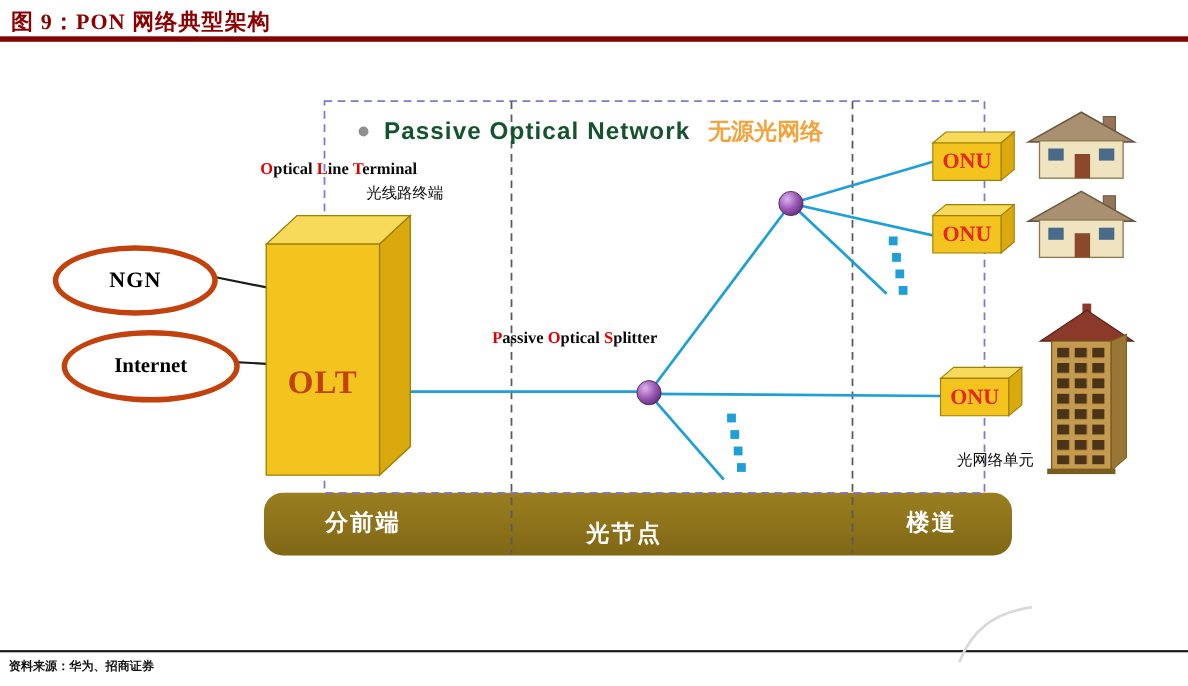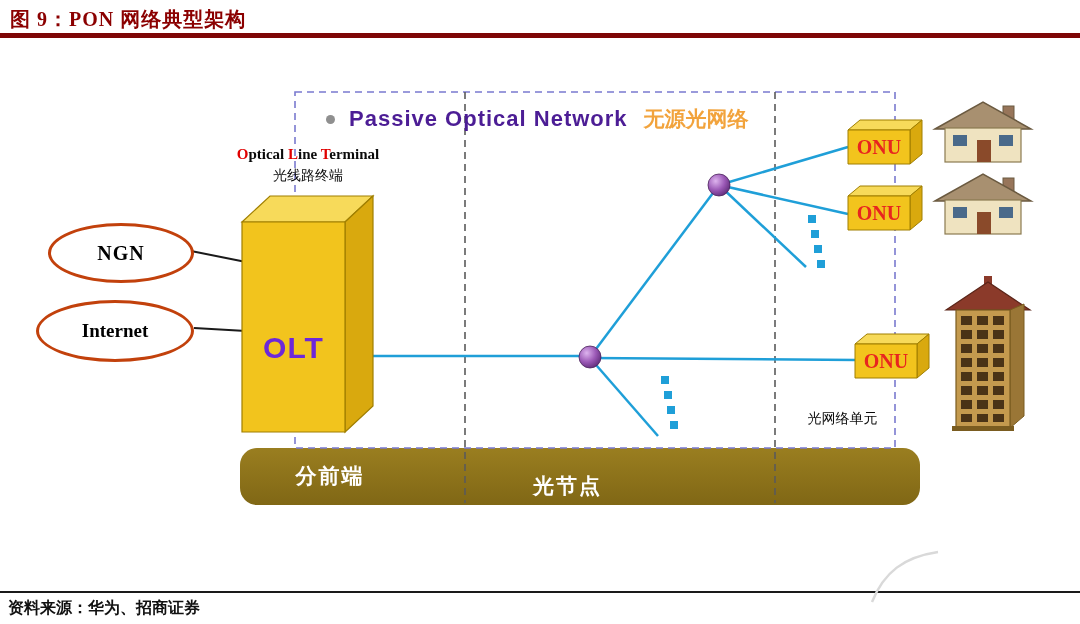--- a/index.html
+++ b/index.html
@@ -8,47 +8,47 @@
   .abs{position:absolute;}
   .layer{position:absolute;left:0;top:0;z-index:2;}
   svg.canvas{position:absolute;left:0;top:0;z-index:1;}
 
   .page-title{left:10px;top:6px;font-family:"Liberation Serif",serif;font-weight:bold;
               font-size:20px;color:#8B0000;letter-spacing:1px;white-space:nowrap;}
   .title-rule{left:0;top:33px;width:1080px;height:5px;background:#7E0606;}
 
   .pon-heading{left:326px;top:105px;display:flex;align-items:center;z-index:2;}
   .bullet{width:9px;height:9px;border-radius:50%;background:#8f8f8f;margin-right:14px;}
-  .pon-en{color:#4c1d95;font-weight:bold;font-size:22px;letter-spacing:1px;}
+  .pon-en{color:#14532d;font-weight:bold;font-size:22px;letter-spacing:1px;}
   .pon-cn{color:#F2A33C;font-weight:bold;font-size:21px;margin-left:16px;}
 
   .en-label{font-family:Liberation Serif, serif;font-weight:bold;font-size:15px;color:#0a0a0a;
             text-align:center;white-space:nowrap;z-index:2;}
   .cn-label{font-family:"Liberation Sans",sans-serif;font-size:14px;color:#0a0a0a;
-            text-align:center;white-space:nowrap;z-index:2;}
+            text-align:right;white-space:nowrap;z-index:2;}
   .acc{color:#E00000;}
 
-  .ellipse{border:3px solid #c2410c;border-radius:50%;background:#ffffff;display:flex;
+  .ellipse{border:5px solid #c2410c;border-radius:50%;background:#ffffff;display:flex;
            align-items:center;justify-content:center;font-family:"Liberation Serif",serif;
            font-weight:bold;color:#000;z-index:2;}
   .ngn{left:48px;top:223px;width:140px;height:54px;font-size:20px;letter-spacing:1px;}
-  .internet{left:36px;top:300px;width:152px;height:56px;font-size:19px;}
+  .internet{left:56px;top:300px;width:152px;height:56px;font-size:19px;}
 
   .olt-text{left:242px;top:222px;width:103px;height:252px;display:flex;align-items:center;
-            justify-content:center;color:#6d28d9;font-family:Liberation Sans, sans-serif;
+            justify-content:center;color:#c2410c;font-family:Liberation Serif, serif;
             font-weight:bold;font-size:30px;letter-spacing:1px;z-index:2;}
   .onu-text{width:62px;height:34px;display:flex;align-items:center;justify-content:center;
             color:#E8251F;font-family:"Liberation Serif",serif;font-weight:bold;font-size:20px;z-index:2;}
 
   .zone-label{top:461px;height:30px;line-height:30px;text-align:center;color:#ffffff;
               font-weight:bold;font-size:21px;letter-spacing:2px;z-index:3;}
 
   .footer-rule{left:0;top:591px;width:1080px;height:2px;background:#1a1a1a;}
   .source-note{left:8px;top:598px;font-family:"Liberation Serif",serif;font-weight:600;
-               font-size:16px;color:#111;white-space:nowrap;}
+               font-size:11px;color:#111;white-space:nowrap;}
 </style>
 </head>
 <body>
 
 <div id="screen">
 
   <svg class="canvas" width="1080" height="624" viewBox="0 0 1080 624">
     <defs>
       <radialGradient id="sphereGrad" cx="35%" cy="32%" r="75%">
         <stop offset="0%" stop-color="#DDB3EE"></stop>
@@ -153,26 +153,28 @@
 
   <div class="abs ellipse ngn">
     <span>NGN</span>
   </div>
   <div class="abs ellipse internet">
     <span>Internet</span>
   </div>
 
   <div class="abs olt-text">OLT</div>
 
+  <div class="abs en-label" style="left:415px;top:300px;width:215px;"><span class="acc">P</span><span>assive </span><span class="acc">O</span><span>ptical </span><span class="acc">S</span><span>plitter</span></div>
 
   <div class="abs onu-text" style="left:848px;top:130px;">ONU</div>
   <div class="abs onu-text" style="left:848px;top:196px;">ONU</div>
   <div class="abs onu-text" style="left:855px;top:344px;">ONU</div>
 
   <div class="abs zone-label" style="left:245px;width:170px;">分前端</div>
 
   <div class="abs cn-label" style="left:745px;top:410px;width:195px;">光网络单元</div>
   <div class="abs zone-label" style="left:460px;width:215px;margin-top:10px;">光节点</div>
+  <div class="abs zone-label" style="left:772px;width:150px;">楼道</div>
 
   <div class="abs footer-rule"></div>
   <div class="abs source-note layer">资料来源：华为、招商证券</div>
 
 </div>
 
 </body></html>

